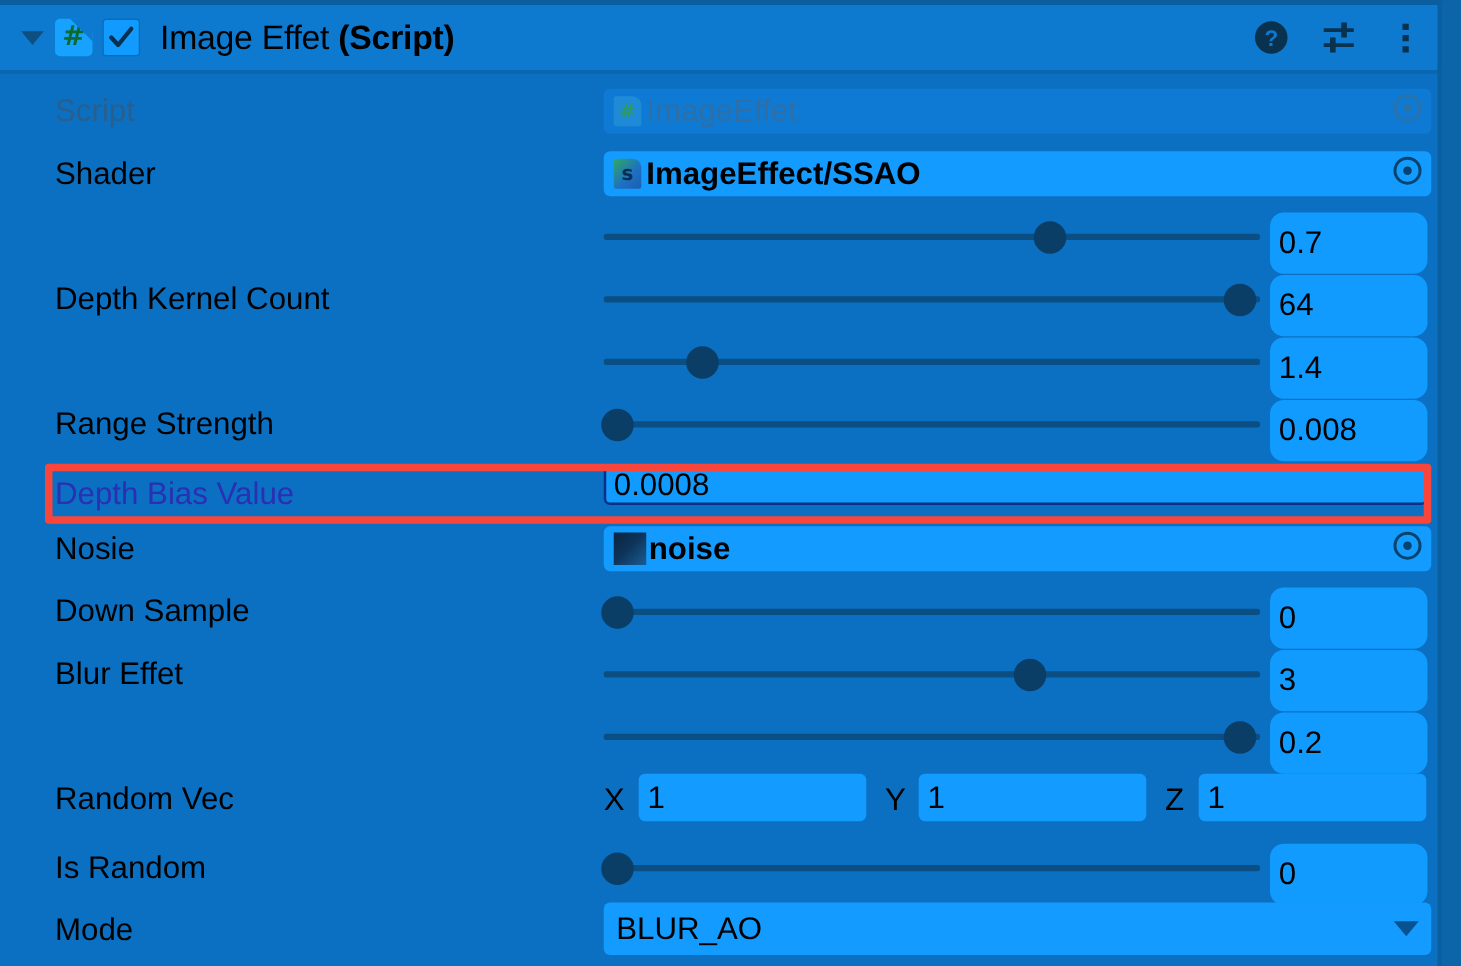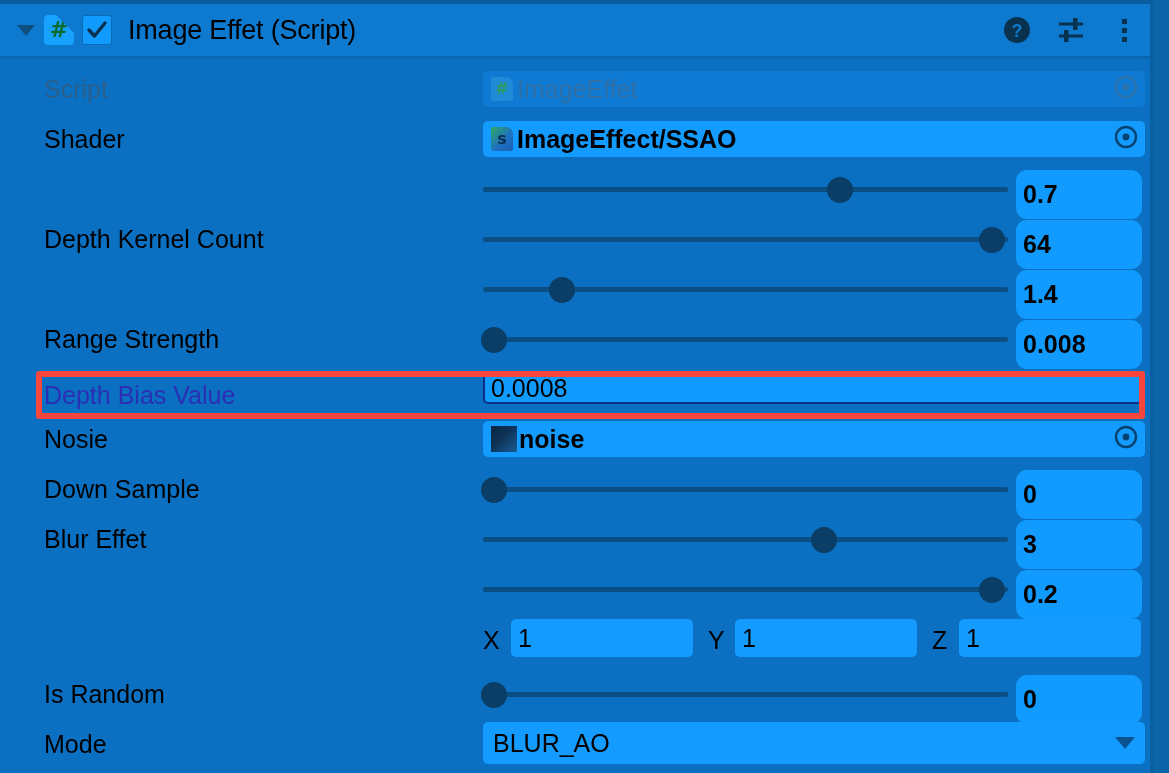--- a/index.html
+++ b/index.html
@@ -122,21 +122,21 @@
     box-sizing: border-box;
   }
   .enable-check svg { position: absolute; top: 3px; left: 3px; }
 
   .comp-title {
     font-size: 27px;
     color: #000;
     white-space: nowrap;
     letter-spacing: -0.2px;
   }
-  .comp-title .bold { font-weight: normal; }
+  .comp-title .bold { font-weight: bold; }
 
   .header-icons {
     position: absolute;
     right: 14px;
     top: 10px;
     display: flex;
     align-items: center;
     gap: 22px;
   }
   .hicon { width: 32px; height: 32px; display:flex; align-items:center; justify-content:center; }
@@ -234,21 +234,20 @@
     width: 126px;
     height: 49px;
     background: #129bff;
     border-radius: 11px;
     box-sizing: border-box;
     display: flex;
     align-items: center;
     padding-left: 7px;
     font-size: 25px;
     color: #000;
-    font-weight: bold;
   }
 
   
   .textfield-focus {
     position: absolute;
     left: 483px;
     width: 659px;
     height: 32px;
     background: #129bff;
     border: 2px solid #0a2f86;
@@ -459,20 +458,21 @@
   </div>
 
   <div class="row" style="top:564px">
     <div class="slider-track" style="top:23px">
       <div class="slider-knob" style="left:97%; top:2.5px"></div>
     </div>
     <div class="numfield" style="top:6px">0.2</div>
   </div>
 
   <div class="row" style="top:614px">
+    <div class="row-label">Random Vec</div>
 
     <div class="vec-axis" style="left:483px; top:12px">X</div>
     <div class="vec-field" style="left:511px; top:5px">1</div>
 
     <div class="vec-axis" style="left:708px; top:12px">Y</div>
     <div class="vec-field" style="left:735px; top:5px">1</div>
 
     <div class="vec-axis" style="left:932px; top:12px">Z</div>
     <div class="vec-field" style="left:959px; top:5px">1</div>
   </div>

